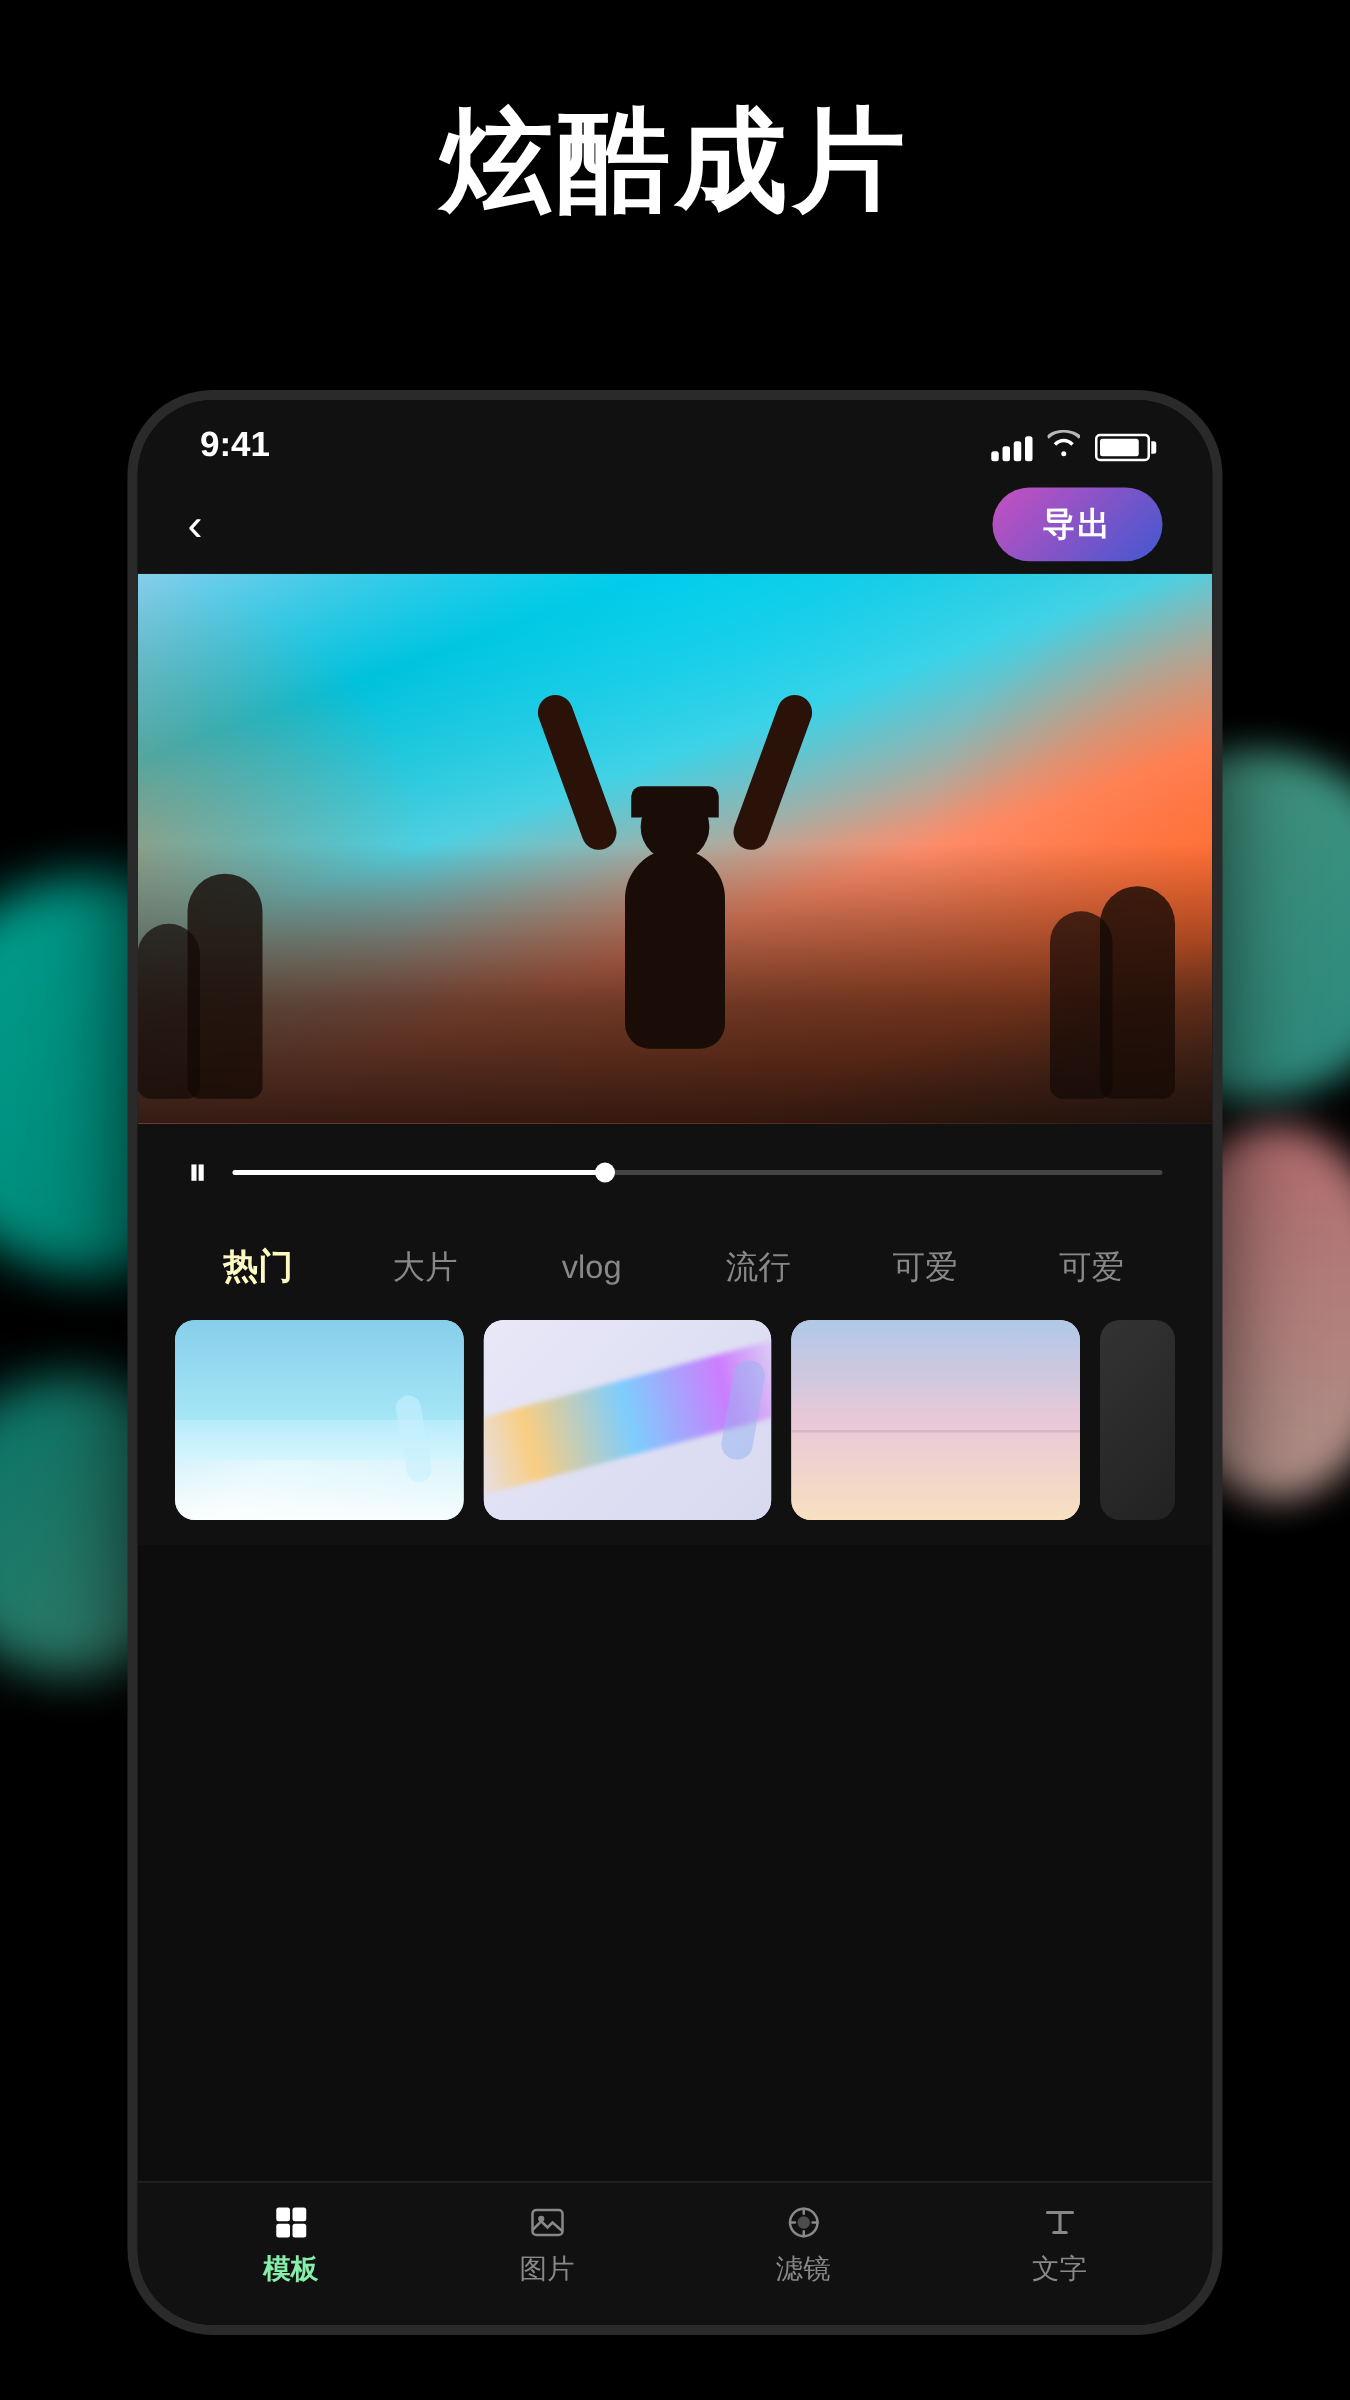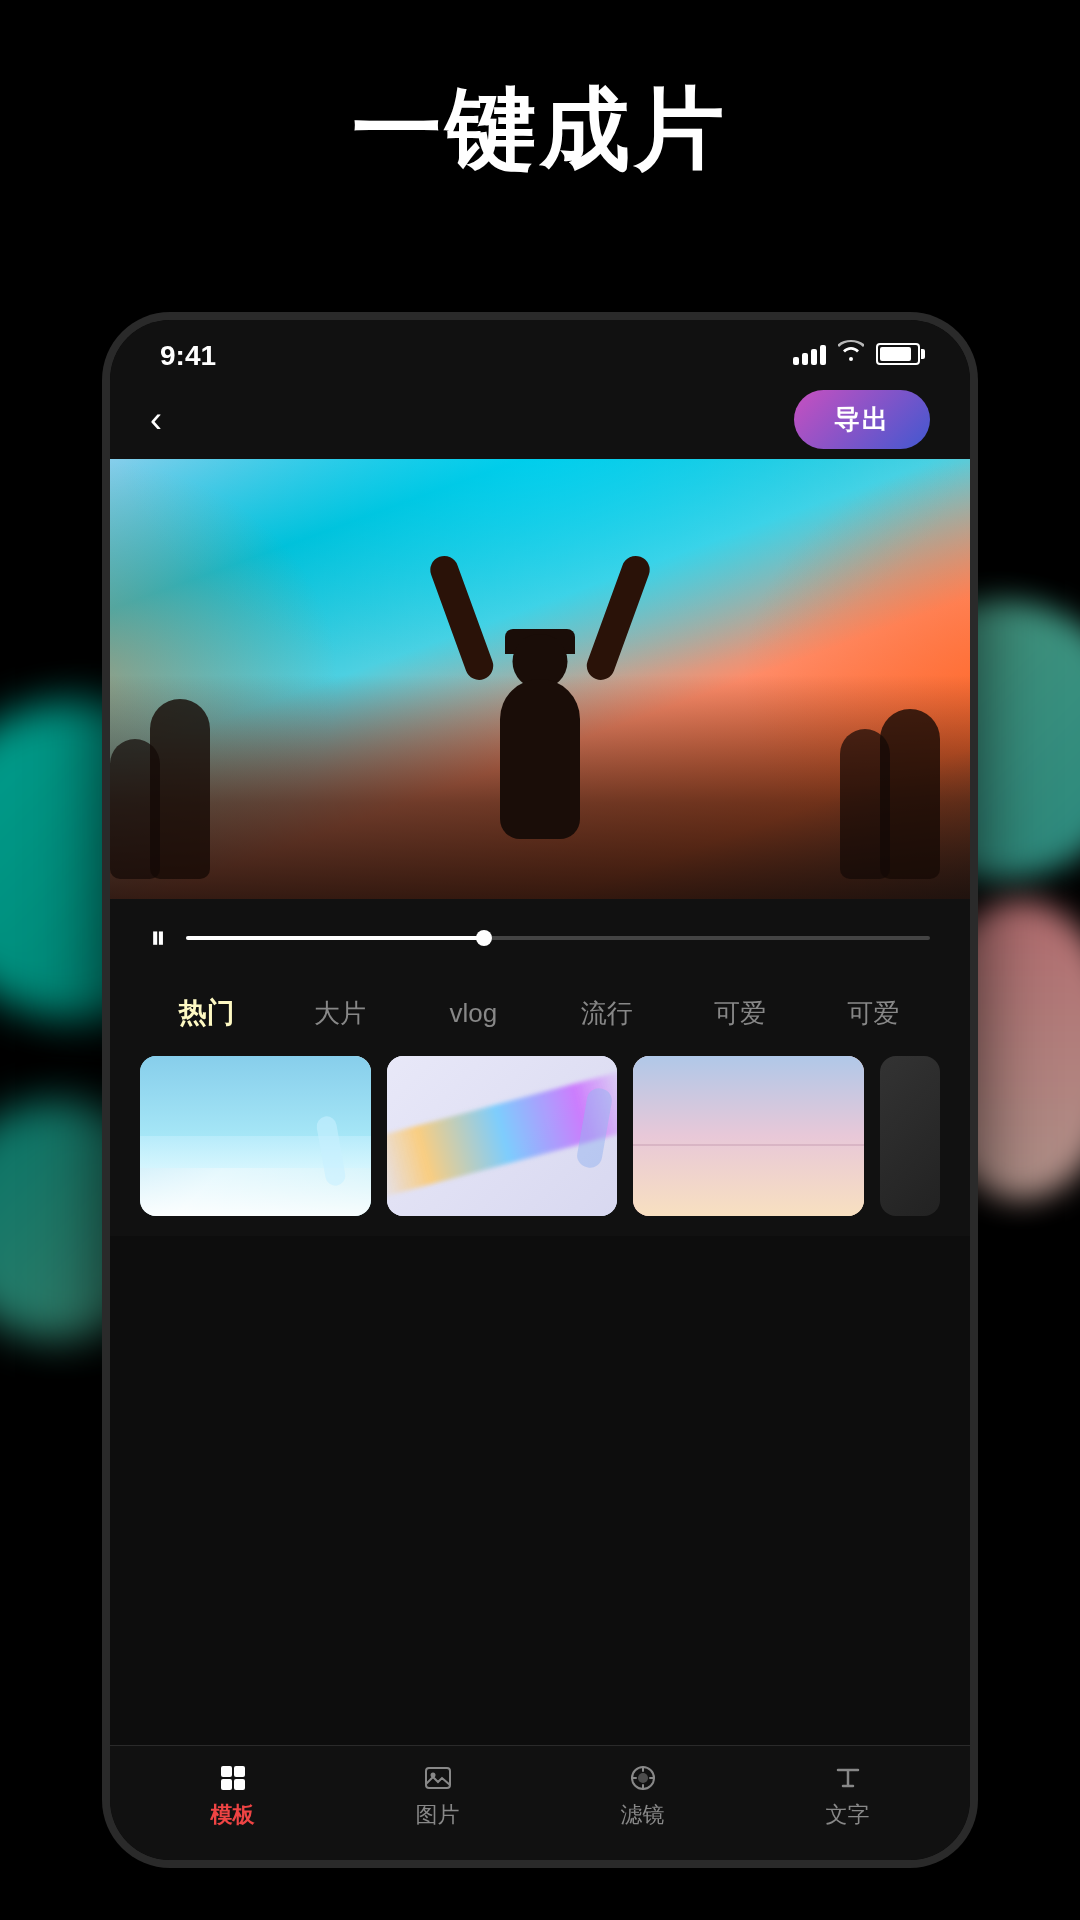--- a/index.html
+++ b/index.html
@@ -104,21 +104,21 @@
       display: flex;
       flex-direction: column;
       border-radius: 60px;
       overflow: hidden;
     }
 
     
     .status-bar {
       display: flex;
       justify-content: space-between;
-      align-items: flex-start;
+      align-items: flex-end;
       padding: 20px 50px 8px;
       background: #111;
     }
     .status-time {
       font-size: 28px;
       font-weight: 600;
       color: #fff;
     }
     .status-icons {
       display: flex;
@@ -465,41 +465,41 @@
       flex-direction: column;
       align-items: center;
       gap: 6px;
       cursor: pointer;
     }
     .nav-label {
       font-size: 22px;
       color: #888;
     }
     .nav-label.active {
-      color: #ef4444;
+      color: #86efac;
       font-weight: 700;
     }
     .nav-icon {
       width: 32px;
       height: 32px;
       display: flex;
       align-items: center;
       justify-content: center;
     }
   </style>
 </head>
 <body>
 
 <div class="bg-blob-tl"></div>
 <div class="bg-blob-tr"></div>
 <div class="bg-blob-br"></div>
 <div class="bg-blob-bl"></div>
 
 <div class="header-area">
-  <div class="header-title">一键成片</div>
+  <div class="header-title">炫酷成片</div>
 </div>
 
 <div class="phone-mockup">
   <div class="phone-inner">
 
     <div class="status-bar">
       <span class="status-time">9:41</span>
       <div class="status-icons">
         <div class="signal-icon">
           <div class="signal-bar" style="height:8px"></div>

